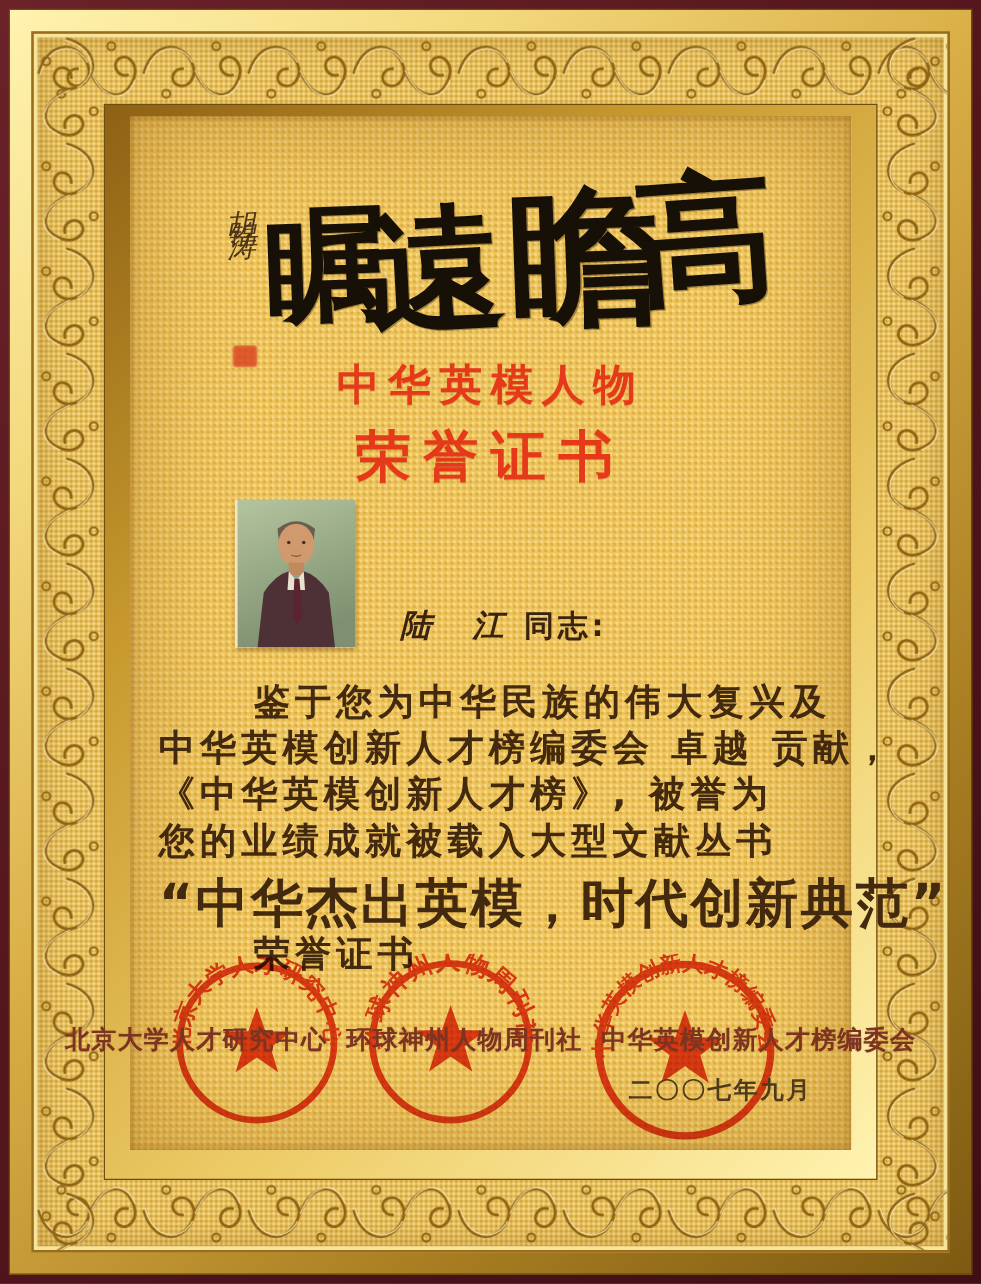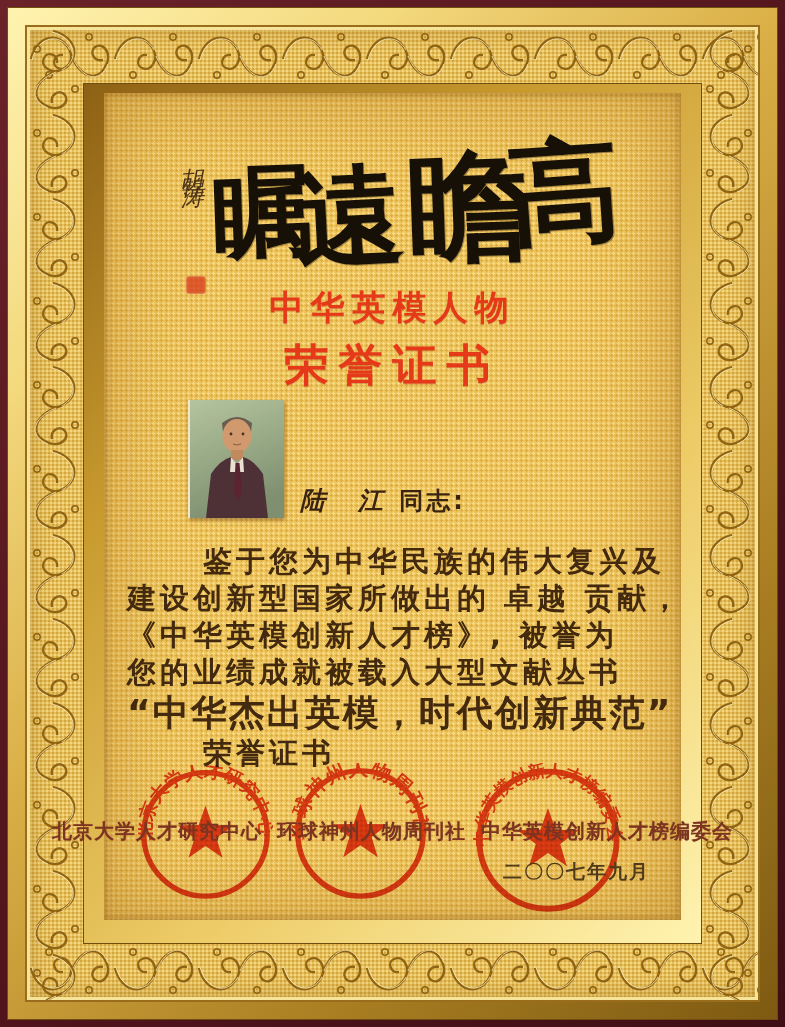--- a/index.html
+++ b/index.html
@@ -85,33 +85,33 @@
   .photo{
     left:188px;top:400px;width:94px;height:118px;
     box-shadow:1px 2px 4px rgba(90,50,5,.5);
     border-left:2px solid #f4e6c2;
   }
   .name-line{
     left:300px;top:484px;white-space:nowrap;color:#3a2410;
   }
   .name-script{
     font-family:"DejaVu Serif","Liberation Serif",serif;
-    font-style:italic;font-size:25px;font-weight:bold;letter-spacing:12px;
+    font-style:italic;font-size:25px;font-weight:bold;letter-spacing:12px;padding-left:20px;
   }
   .name-salutation{
     font-size:24px;font-weight:bold;letter-spacing:3px;
     font-family:"DejaVu Sans","Liberation Sans",sans-serif;
   }
   .body-text{
     left:127px;top:543px;width:545px;color:#43290e;
     font-family:"DejaVu Sans","Liberation Sans",sans-serif;
   }
   .body-line{font-size:29px;line-height:37px;letter-spacing:4px;font-weight:bold;white-space:nowrap;}
   .body-line.indent{padding-left:76px;}
-  .body-line.quote{font-size:36px;line-height:44px;letter-spacing:2px;}
+  .body-line.quote{font-size:42px;line-height:44px;letter-spacing:2px;margin-top:10px;}
   .org-row{
     left:104px;right:104px;top:818px;z-index:6;
     display:flex;justify-content:center;gap:15px;white-space:nowrap;
   }
   .org-name{
     font-size:20px;font-weight:bold;letter-spacing:1px;color:#7c3420;
     text-shadow:0 0 1px rgba(124,52,32,.4);
   }
   .date-line{
     left:503px;top:859px;z-index:6;
@@ -198,21 +198,21 @@
     <path d="M45.5,63 L49.5,63 L52,92 L48,100 L44,92 Z" fill="#5c2430"></path>
   </svg>
 
   <div class="abs name-line">
     <span class="name-script">陆 江</span>
     <span class="name-salutation">同志:</span>
   </div>
 
   <div class="abs body-text">
     <div class="body-line indent">鉴于您为中华民族的伟大复兴及</div>
-    <div class="body-line">建设创新型国家所做出的 卓越 贡献，</div>
+    <div class="body-line">中华英模创新人才榜编委会 卓越 贡献，</div>
     <div class="body-line">《中华英模创新人才榜》, 被誉为</div>
     <div class="body-line">您的业绩成就被载入大型文献丛书</div>
     <div class="body-line quote">“中华杰出英模，时代创新典范”</div>
     <div class="body-line indent">荣誉证书</div>
   </div>
 
   <svg class="seal seal1" viewBox="0 0 140 140">
     <circle cx="70" cy="72" r="64" fill="none" stroke="#e2391b" stroke-width="5.5"></circle>
     <path id="sealArc1" d="M 14,80 A 57,57 0 1 1 126,80" fill="none"></path>
     <text font-size="19" fill="#e2391b" font-weight="bold">

